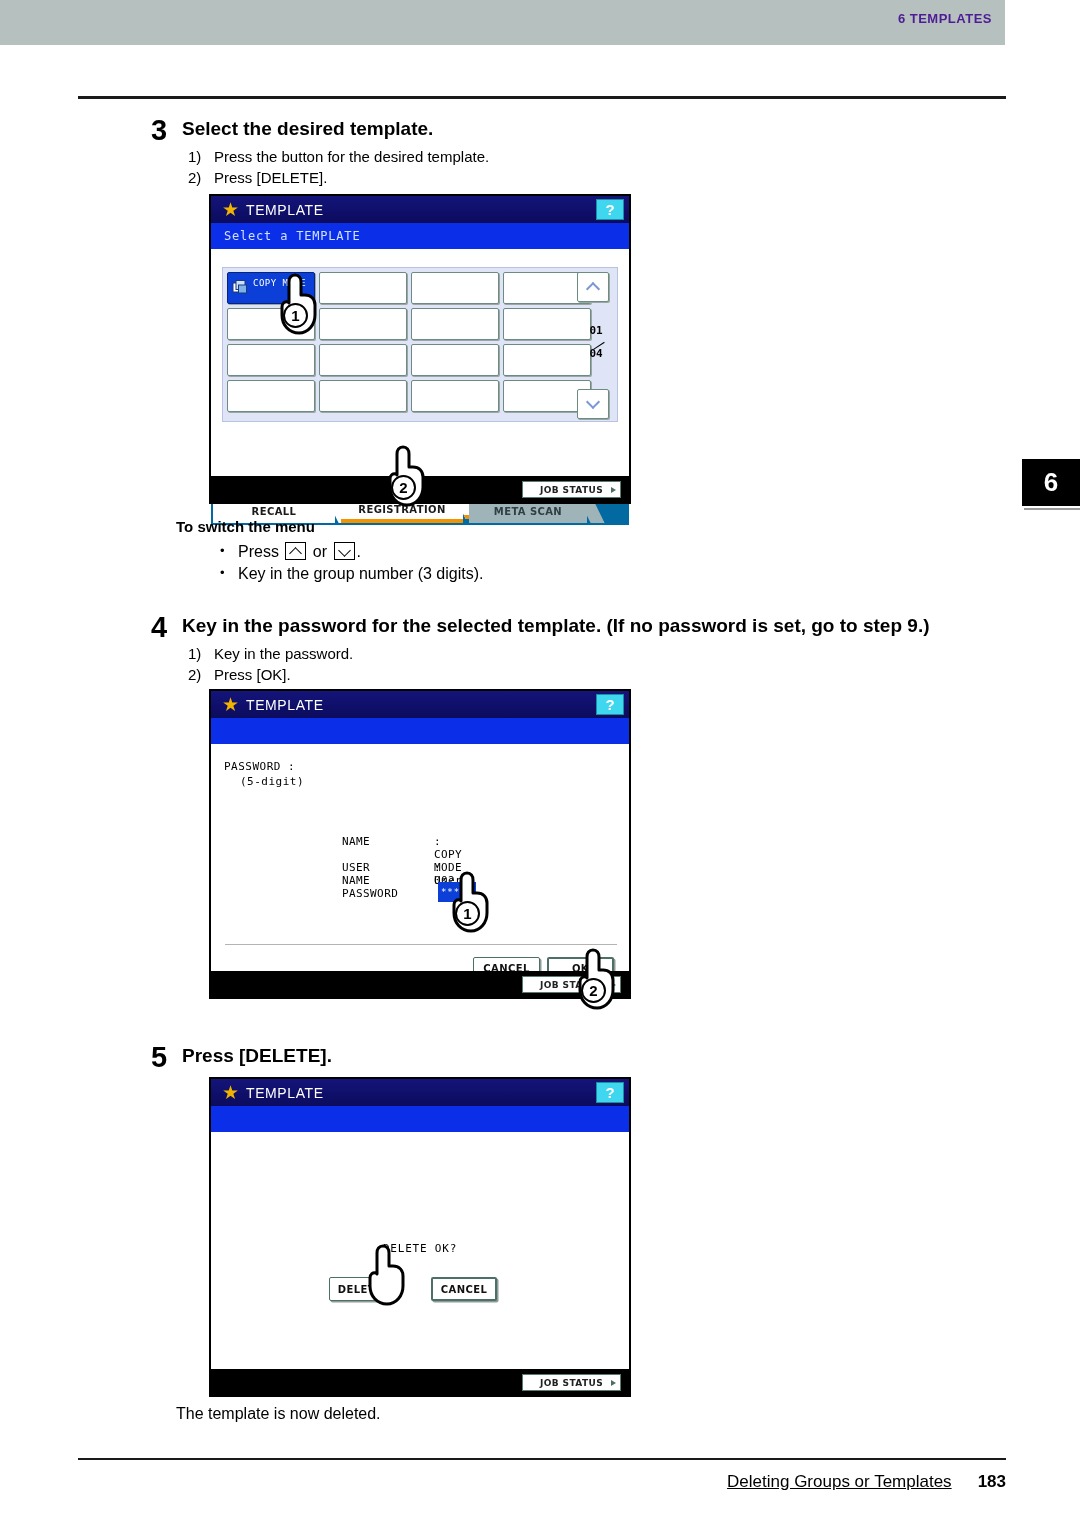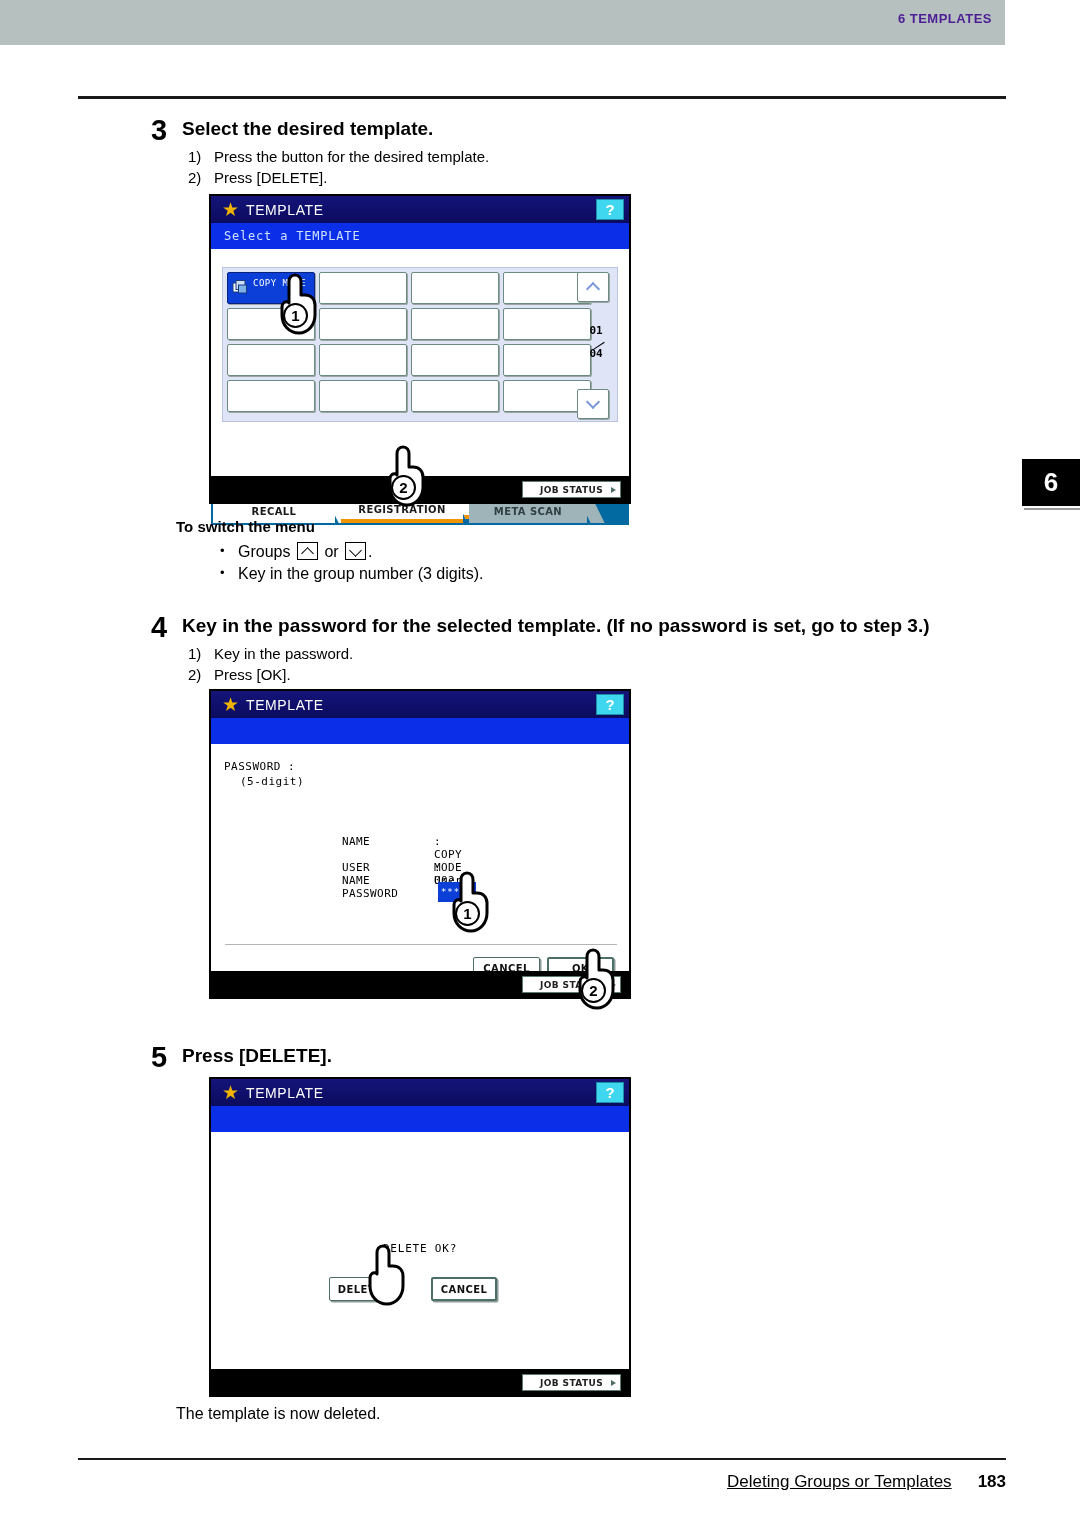--- a/index.html
+++ b/index.html
@@ -571,32 +571,32 @@
       <path d="M22 2 C26 2 28 5 28 9 L28 22 L32 22 C38 22 42 26 42 32 L42 42 C42 52 35 60 26 60 C16 60 9 52 9 42 L9 34 C9 30 12 28 15 29 L16 30 L16 9 C16 5 18 2 22 2 Z" fill="#ffffff" stroke="#000000" stroke-width="3" stroke-linejoin="round"></path>
     </svg>
     <div class="callout">2</div>
   </div>
 </div>
 
 <div class="note-block">
   <div class="note-title">To switch the menu</div>
   <ul class="note-list">
     <li>
-      <span>Groups</span>
+      <span>Press</span>
       <span class="key-box up"></span>
       <span>or</span>
       <span class="key-box down"></span><span>.</span>
     </li>
     <li>Key in the group number (3 digits).</li>
   </ul>
 </div>
 
 <div class="step" style="left:142px; top:613px;">
   <div class="step-num">4</div>
-  <div class="step-title">Key in the password for the selected template. (If no password is set, go to step 3.)</div>
+  <div class="step-title">Key in the password for the selected template. (If no password is set, go to step 9.)</div>
   <div class="substeps">
     <div class="sub">
       <span class="marker">1)</span><span>Key in the password.</span>
     </div>
     <div class="sub">
       <span class="marker">2)</span><span>Press [OK].</span>
     </div>
   </div>
 </div>
 

